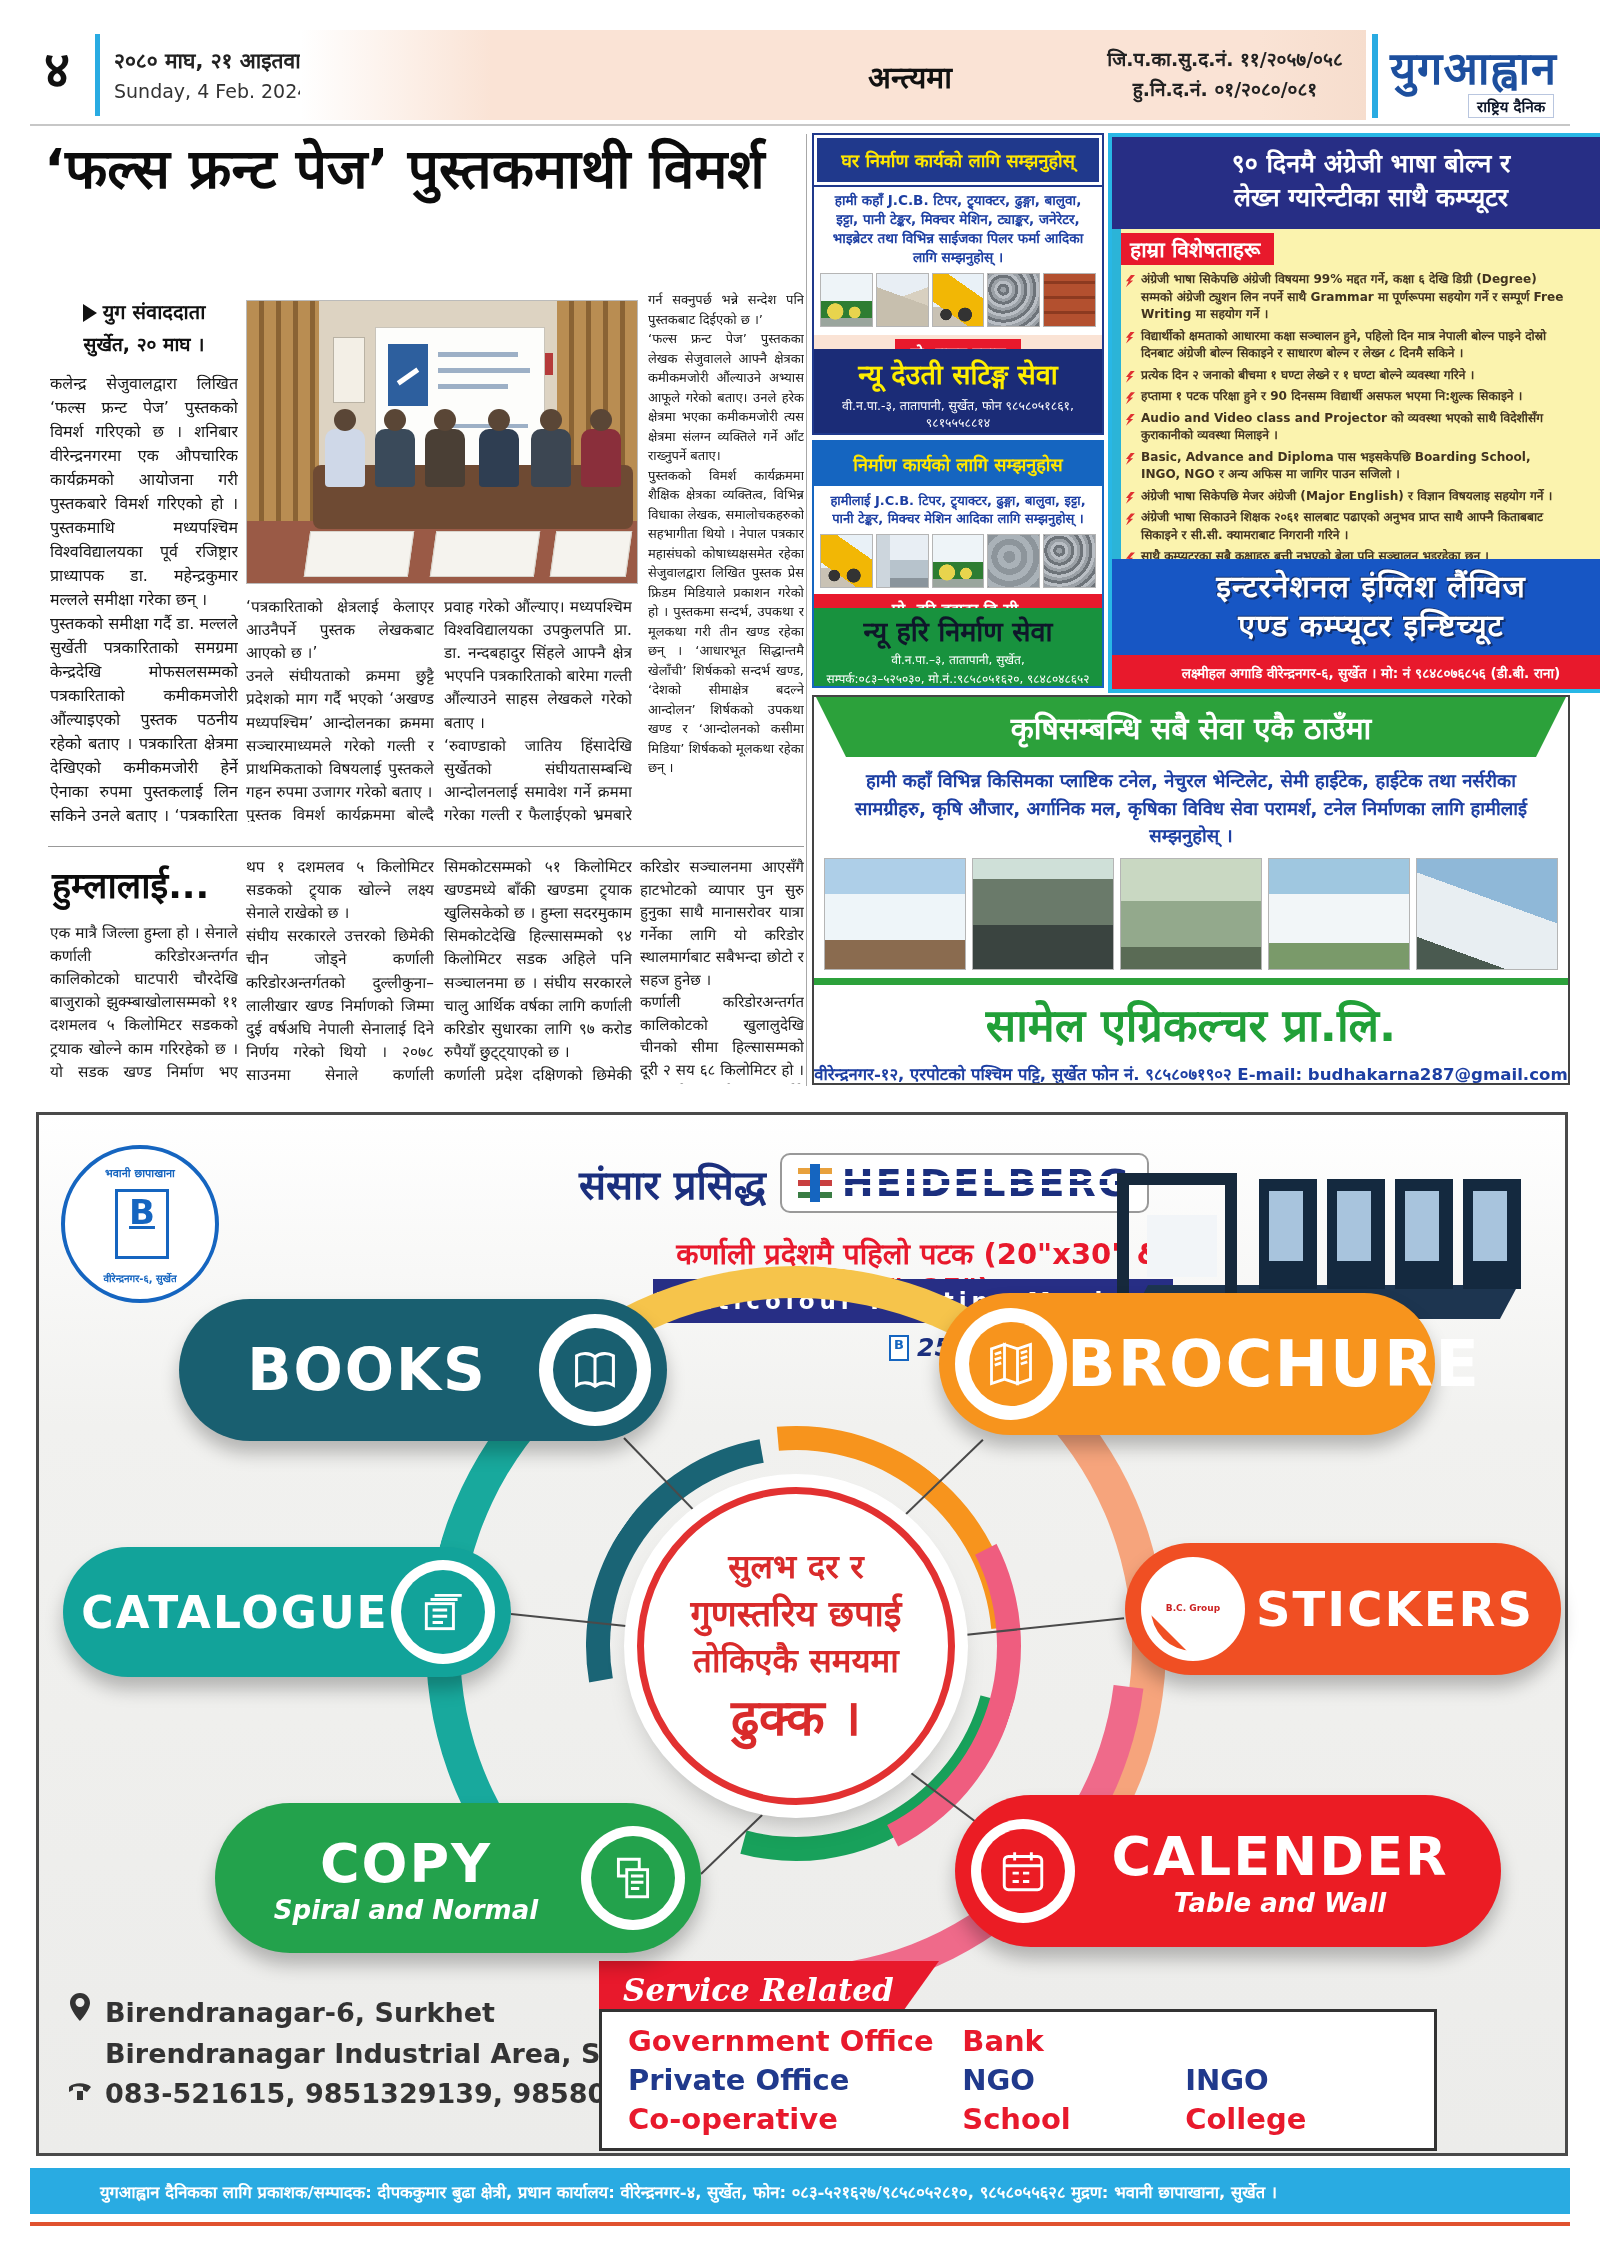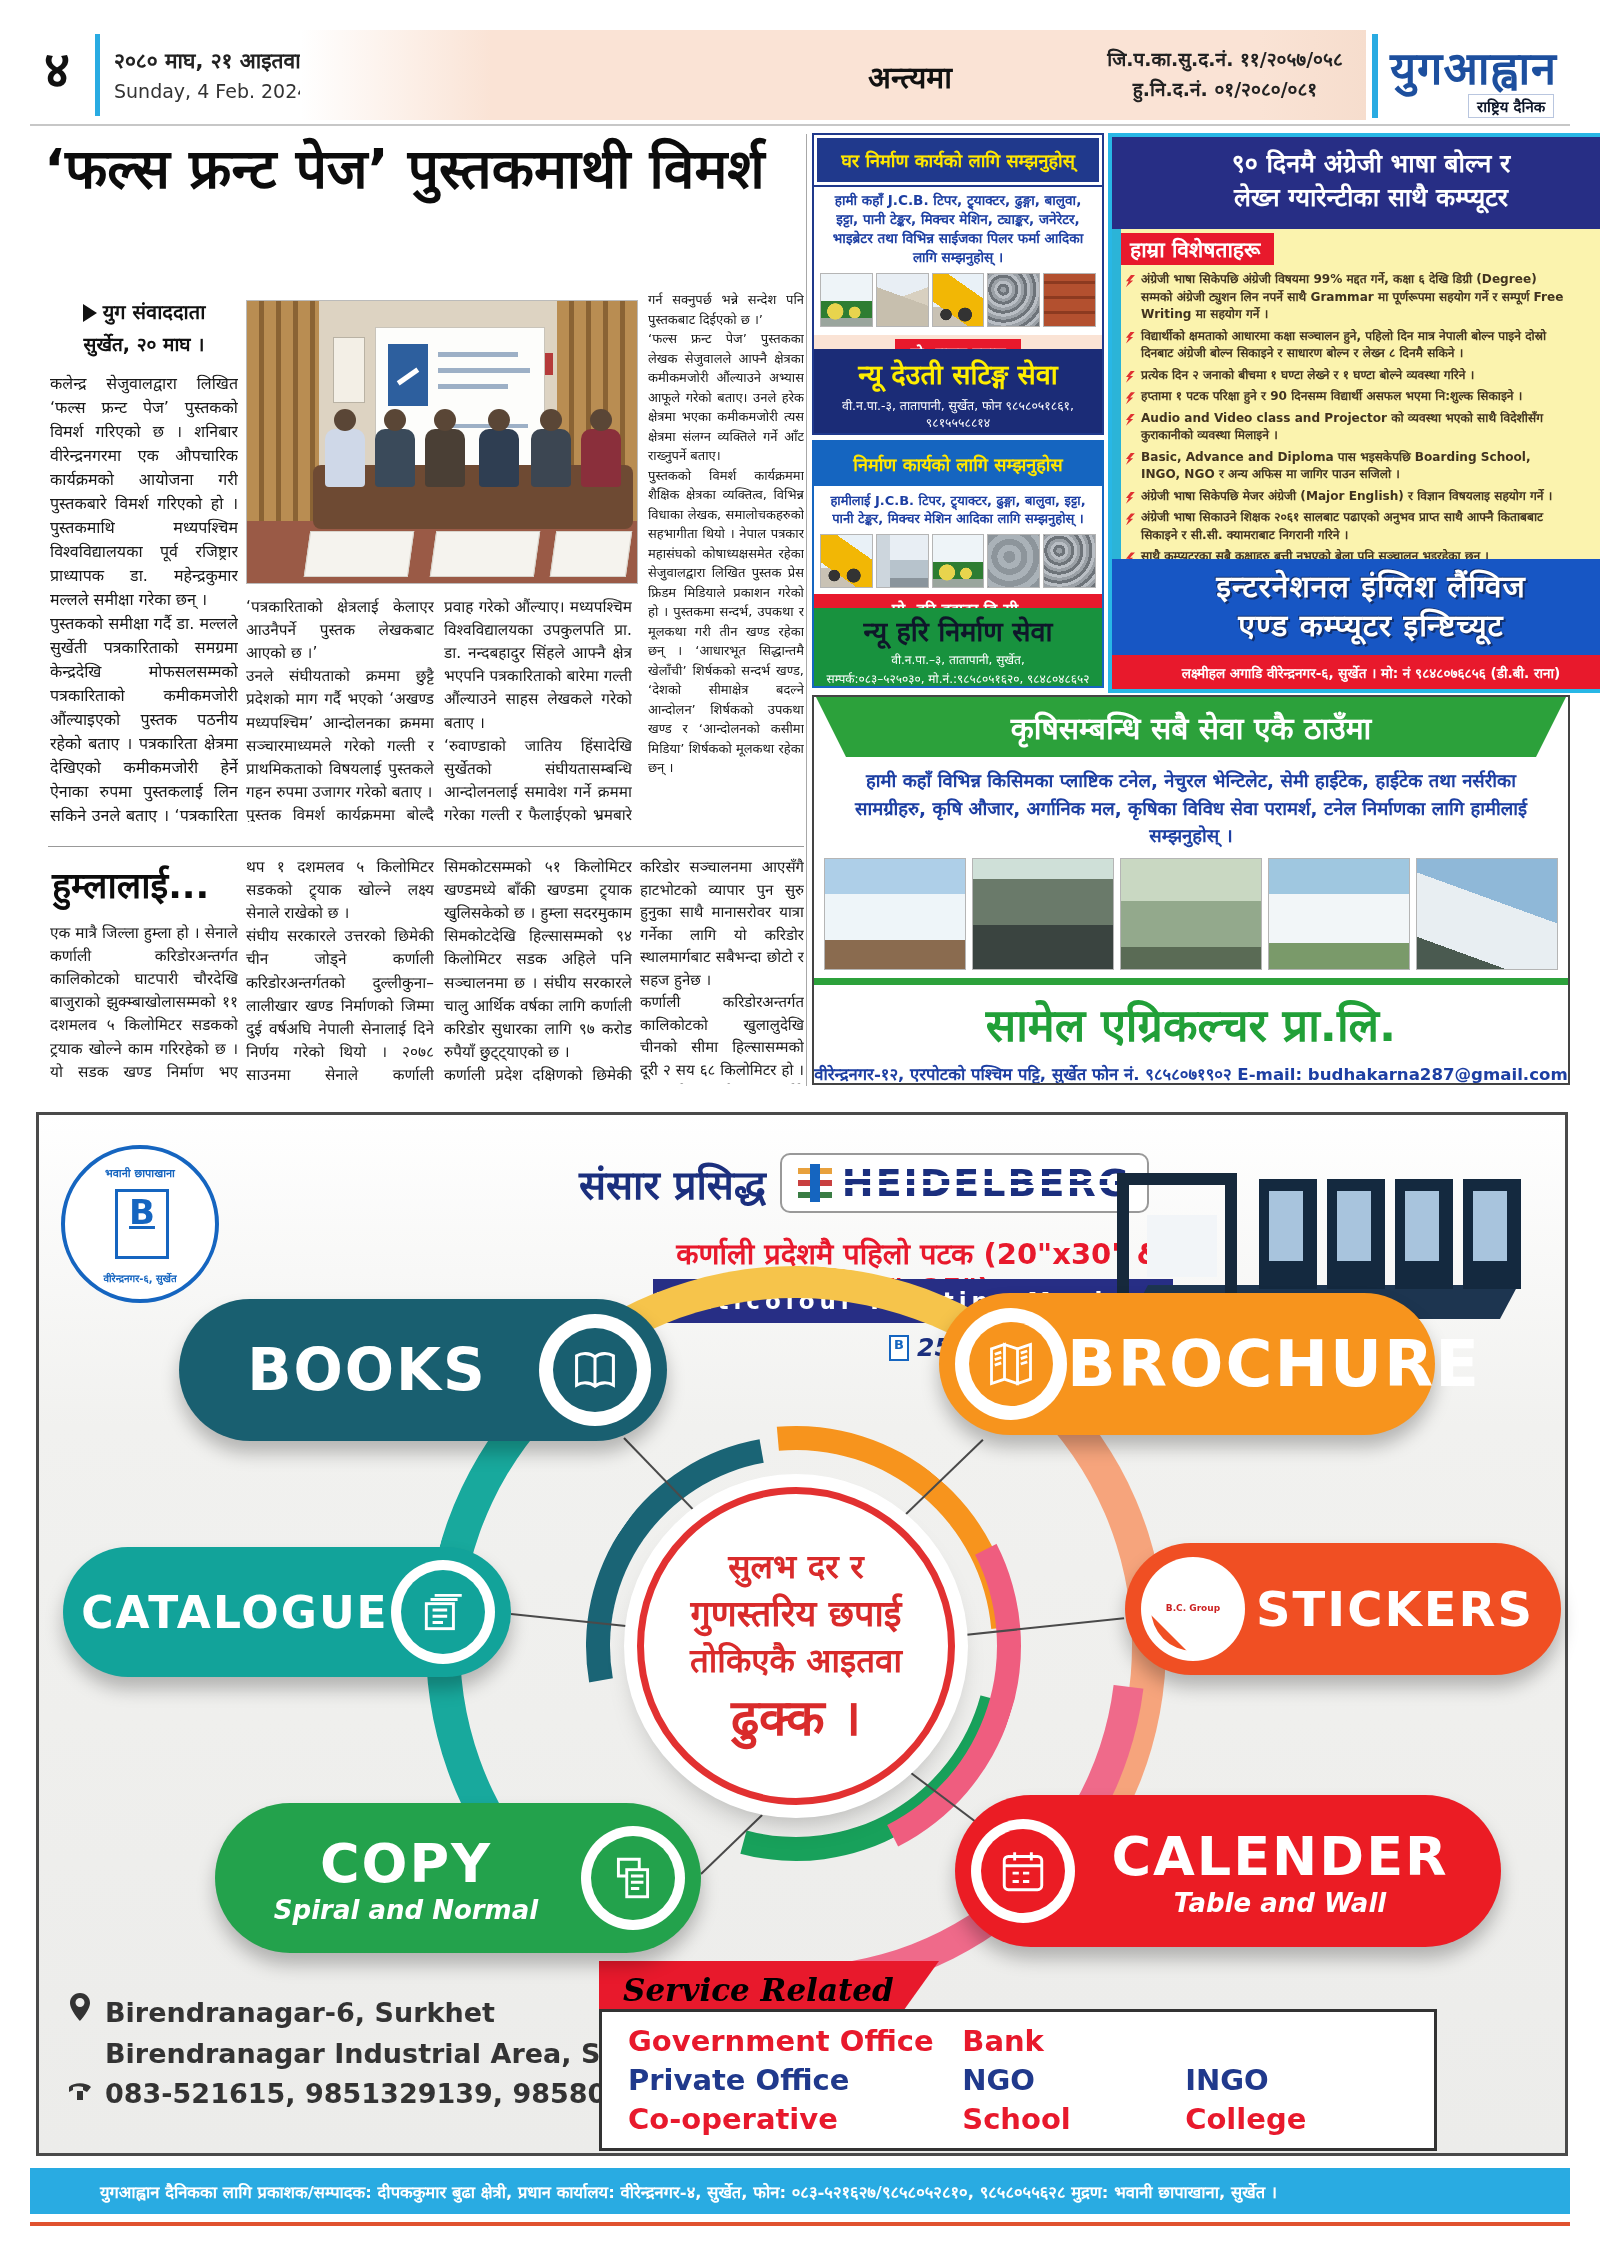--- a/index.html
+++ b/index.html
@@ -178,21 +178,21 @@
   .s-teal   { left:387px; top:161px; width:740px; height:740px; border-width:34px; border-left-color:#18a99d; transform:rotate(14deg); }
   .s-salmon { left:387px; top:161px; width:740px; height:740px; border-width:34px; border-right-color:#f6a47c; transform:rotate(-12deg); }
   .s-pink2  { left:407px; top:181px; width:700px; height:700px; border-width:30px; border-bottom-color:#ef6a8a; transform:rotate(-38deg); }
   .cl { position:absolute; height:2px; background:#4a4a4a; transform-origin:left center; z-index:2; }
 
   .contact { left:28px; top:878px; font-size:27px; font-weight:800; color:#333; line-height:1.4; }
   .crow { display:flex; align-items:center; gap:12px; margin-bottom:2px; }
   .cico { width:26px; text-align:center; flex:0 0 26px; }
   .indent { margin-left:38px; }
 
-  .ribbon { left:560px; top:846px; width:340px; height:57px; background:#e8192c; color:#000000; display:flex; align-items:center;
+  .ribbon { left:560px; top:846px; width:340px; height:57px; background:#e8192c; color:#ffffff; display:flex; align-items:center;
             padding-left:24px; font-size:31px; font-style:italic; font-weight:700; font-family:"DejaVu Serif","Liberation Serif",serif;
             clip-path:polygon(0 0,100% 0,88% 100%,0 100%); z-index:4; }
   .svc-table { left:560px; top:894px; width:838px; height:142px; background:#fff; border:3px solid #333; padding:10px 26px;
                display:grid; grid-template-columns:1.5fr 1fr 1fr; align-items:center; font-size:29px; font-weight:800; z-index:4; }
   .red-cell { color:#e8192c; } .blue-cell { color:#20398c; }
 
   
   .t-tractor { background:radial-gradient(circle at 28% 72%,#e8d44d 0 15%,transparent 16%),radial-gradient(circle at 66% 74%,#e8d44d 0 11%,transparent 12%),linear-gradient(#eef4f8 52%,#2e7d32 52% 84%,#9aa59d 84%); }
   .t-sand    { background:linear-gradient(200deg,transparent 45%,#c7bfae 45%),linear-gradient(160deg,transparent 45%,#d8d0c0 45%),linear-gradient(#e8eef4 60%,#cfc5b2 60%); }
   .t-jcb     { background:radial-gradient(circle at 26% 78%,#333 0 10%,transparent 11%),radial-gradient(circle at 64% 78%,#333 0 13%,transparent 14%),linear-gradient(35deg,transparent 28%,#f2b705 28% 72%,transparent 72%),linear-gradient(#e9f1f7 64%,#c9c2b4 64%); }
@@ -489,21 +489,21 @@
         </span>
       <span style="flex:1;text-align:center;">
         <div class="lab">CALENDER</div>
         <div class="sub">Table and Wall</div>
       </span>
     </div>
 
     <div class="abs center-circle">
       <div class="cc1">सुलभ दर र</div>
       <div class="cc2">गुणस्तरिय छपाई</div>
-      <div class="cc3">तोकिएकै आइतवा</div>
+      <div class="cc3">तोकिएकै समयमा</div>
       <div class="cc4">ढुक्क ।</div>
     </div>
 
     <div class="abs contact">
       <div class="crow">
         <span class="cico">
           <svg width="24" height="30" viewBox="0 0 24 30" fill="#333">
               <path d="M12 0C6 0 2 4.5 2 10c0 7 10 18 10 18s10-11 10-18c0-5.5-4-10-10-10zm0 14a4.5 4.5 0 110-9 4.5 4.5 0 010 9z"></path>
             </svg>
         </span>

